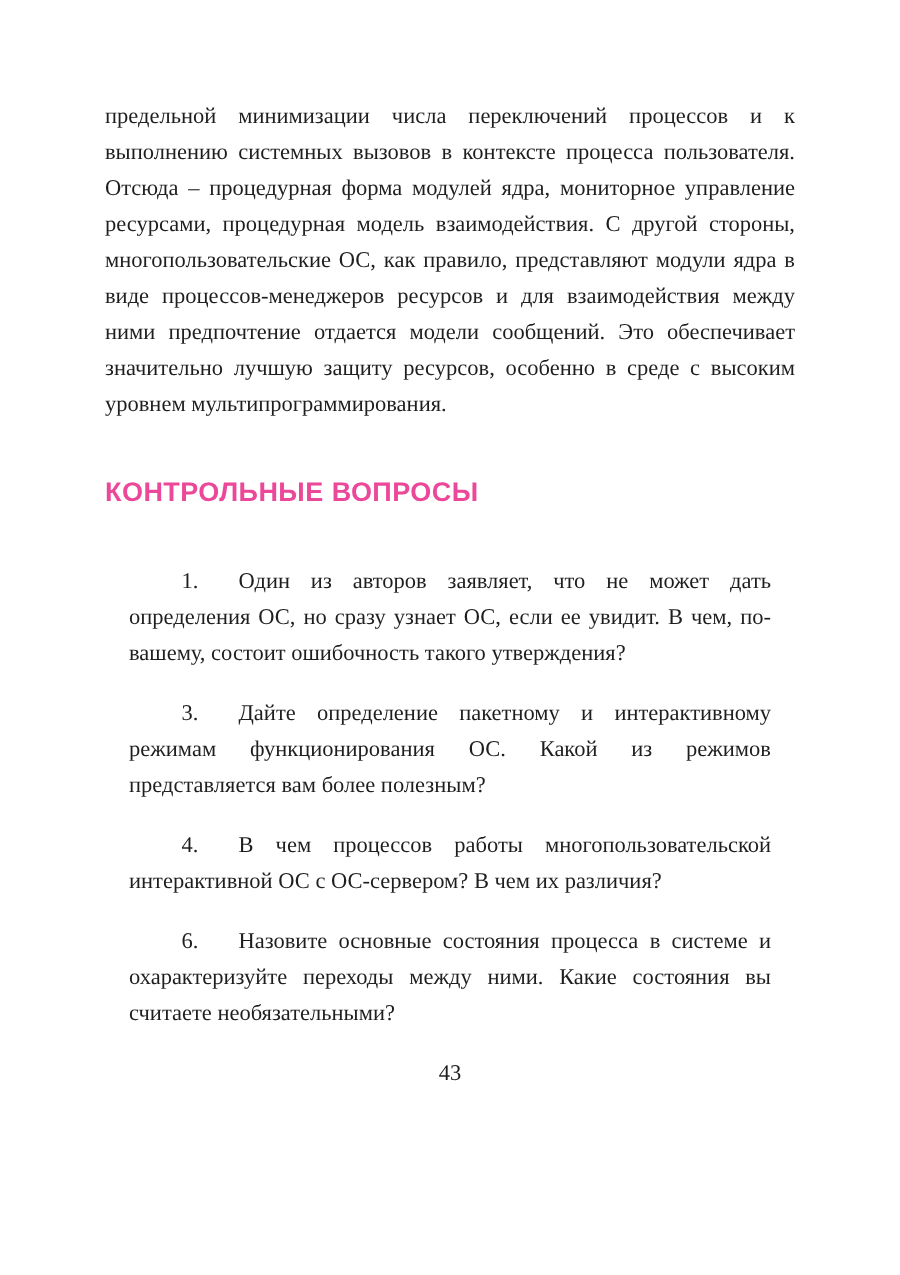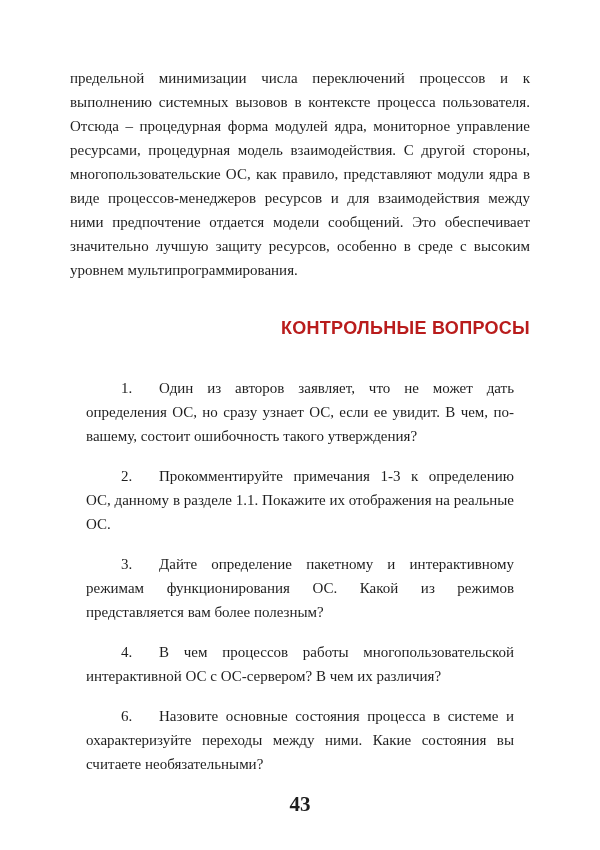--- a/index.html
+++ b/index.html
@@ -20,59 +20,57 @@
     box-sizing: border-box;
     padding: 66px 70px 0 70px;
     overflow: hidden;
   }
   .body-text {
     margin: 0;
     text-align: justify;
   }
   .section-heading {
     margin: 34px 0 36px 0;
-    text-align: right;
+    text-align: left;
     font-family: "Liberation Sans", "DejaVu Sans", sans-serif;
     font-weight: bold;
     font-size: 18px;
     line-height: 24px;
     letter-spacing: 0.3px;
-    color: #b91c1c;
+    color: #ec4899;
   }
   .question {
     margin: 16px;
     text-align: justify;
     text-indent: 35px;
   }
   .q-num {
     display: inline-block;
     width: 38px;
     text-indent: 0;
   }
   .page-number {
     margin-top: 9px;
     text-align: center;
-    font-size: 21px;
-    font-weight: bold;
+    font-size: 15px;
   }
 </style>
 </head>
 <body>
 
 <div class="page">
 
   <p class="body-text">предельной минимизации числа переключений процессов и к выполнению системных вызовов в контексте процесса пользователя. Отсюда – процедурная форма модулей ядра, мониторное управление ресурсами, процедурная модель взаимодействия. С другой стороны, многопользовательские ОС, как правило, представляют модули ядра в виде процессов-менеджеров ресурсов и для взаимодействия между ними предпочтение отдается модели сообщений. Это обеспечивает значительно лучшую защиту ресурсов, особенно в среде с высоким уровнем мультипрограммирования.</p>
 
   <h2 class="section-heading">КОНТРОЛЬНЫЕ ВОПРОСЫ</h2>
 
   <div>
 
     <p class="question"><span class="q-num">1.</span><span>Один из авторов заявляет, что не может дать определения ОС, но сразу узнает ОС, если ее увидит. В чем, по-вашему, состоит ошибочность такого утверждения?</span></p>
 
-    <p class="question"><span class="q-num">2.</span><span>Прокомментируйте примечания 1-3 к определению ОС, данному в разделе 1.1. Покажите их отображения на реальные ОС.</span></p>
 
     <p class="question"><span class="q-num">3.</span><span>Дайте определение пакетному и интерактивному режимам функционирования ОС. Какой из режимов представляется вам более полезным?</span></p>
 
     <p class="question"><span class="q-num">4.</span><span>В чем процессов работы многопользовательской интерактивной ОС с ОС-сервером? В чем их различия?</span></p>
 
 
     <p class="question"><span class="q-num">6.</span><span>Назовите основные состояния процесса в системе и охарактеризуйте переходы между ними. Какие состояния вы считаете необязательными?</span></p>
 
 
   </div>

